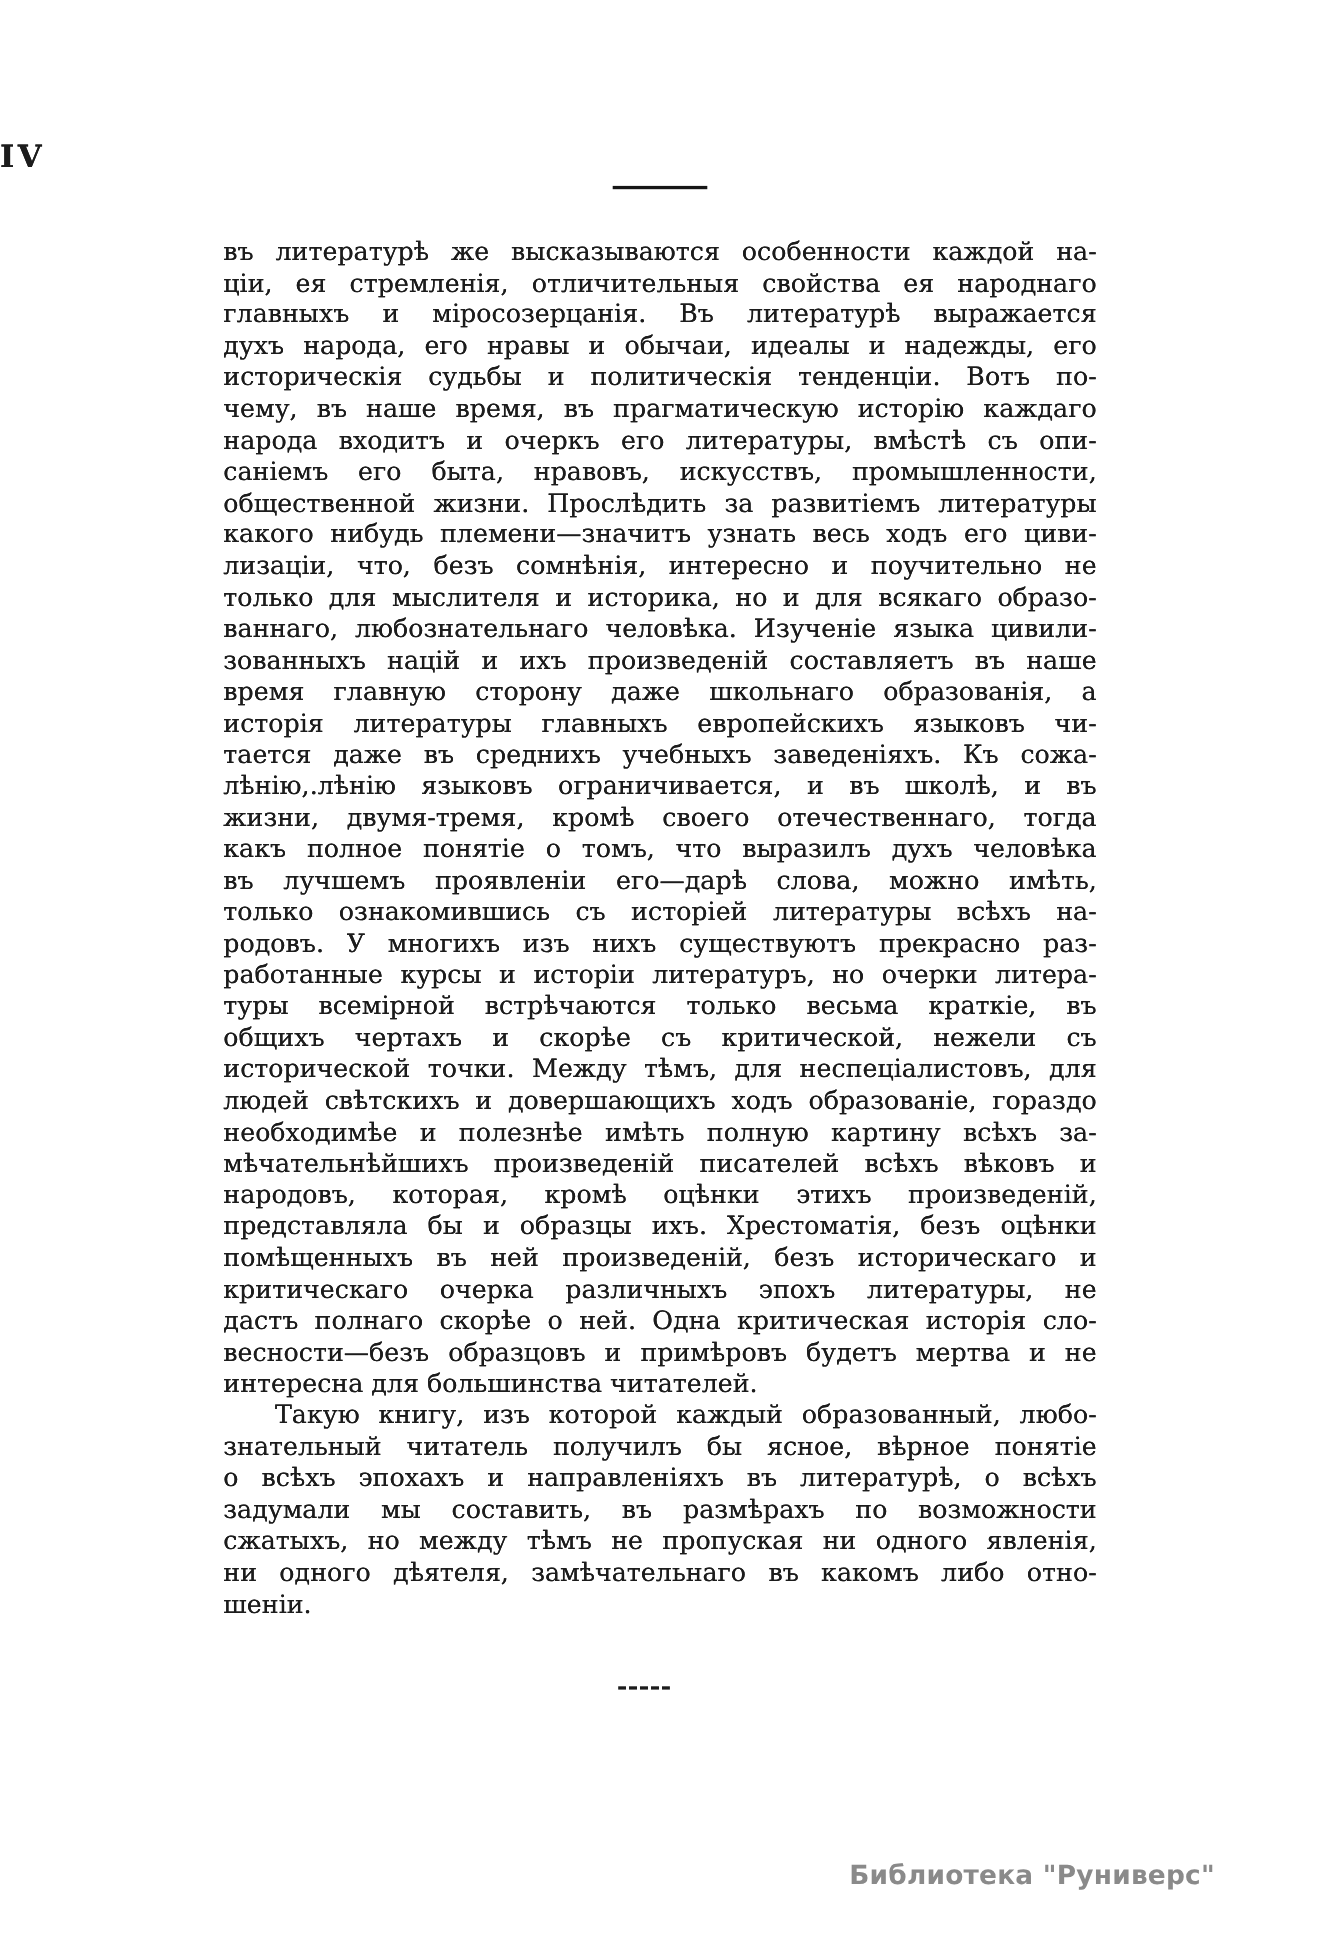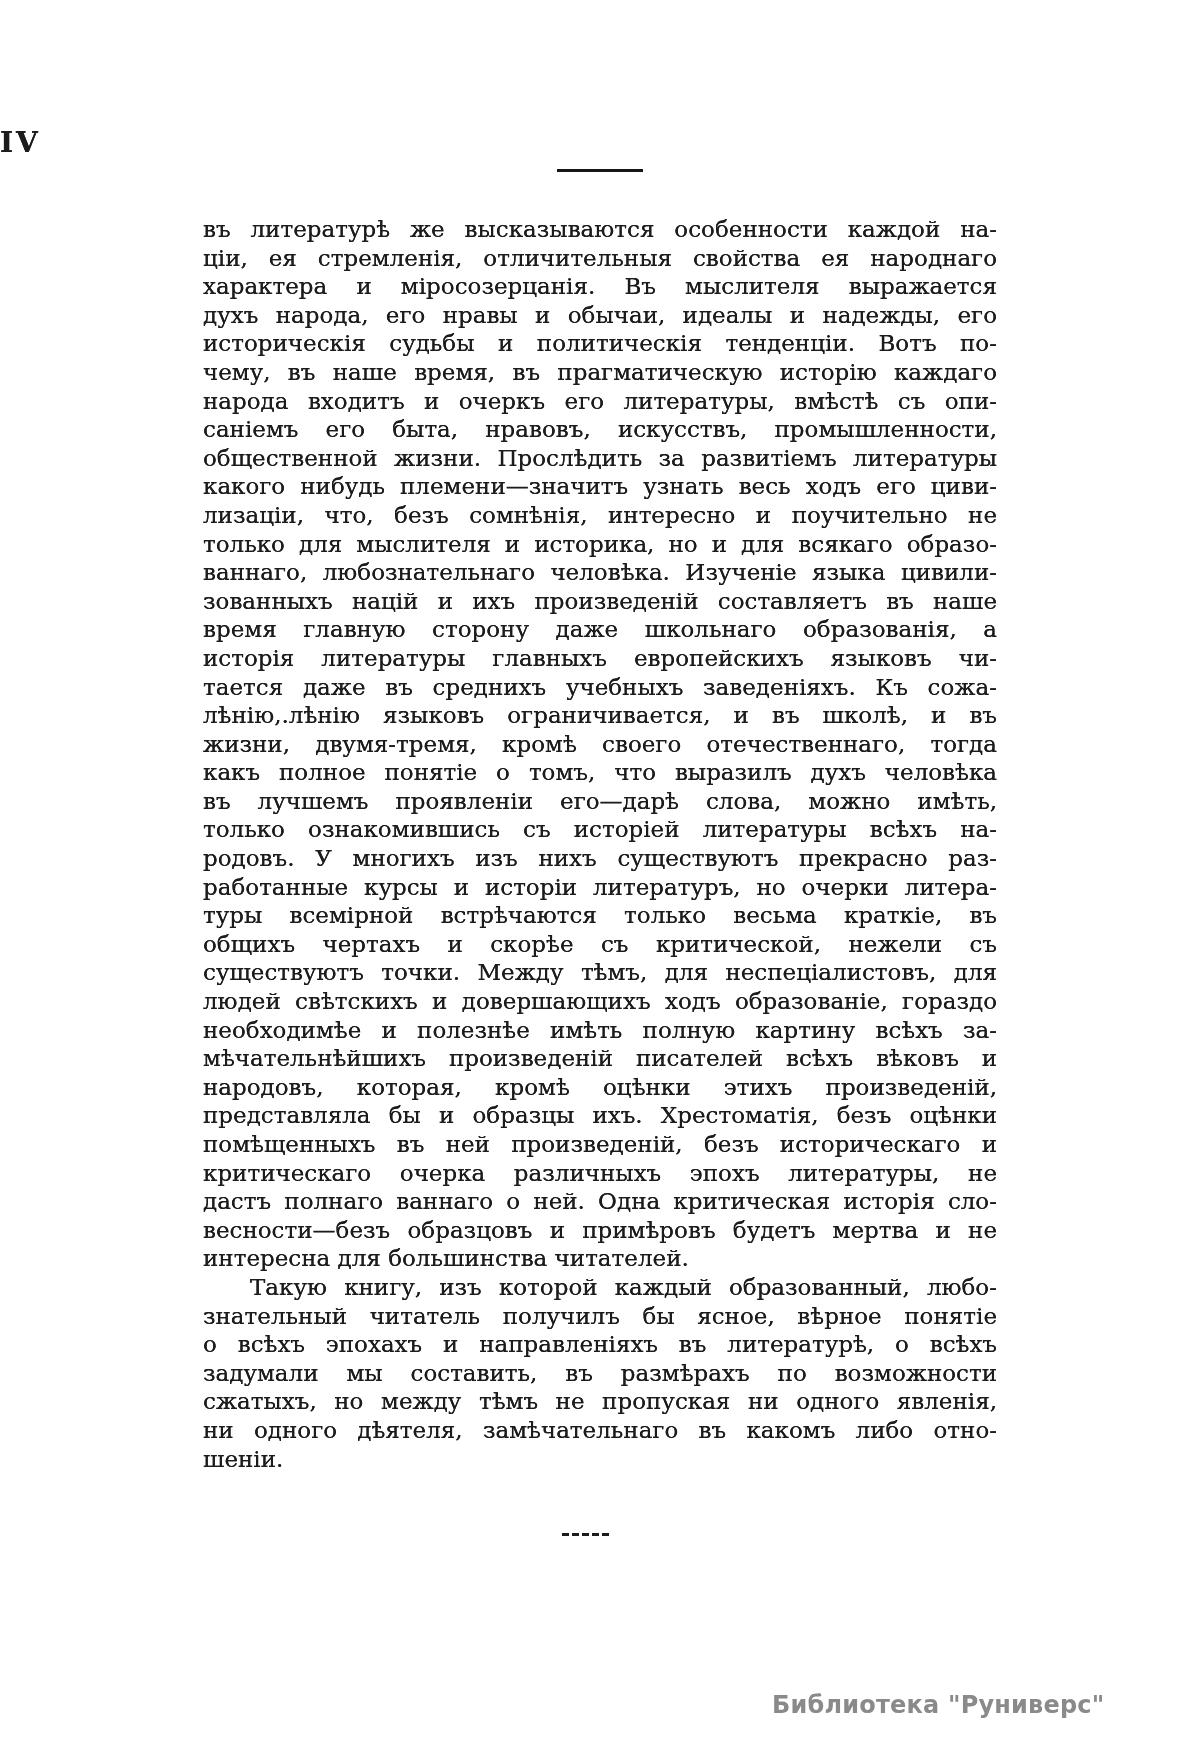--- a/index.html
+++ b/index.html
@@ -77,21 +77,21 @@
 
   <div class="page-header">
     <div class="roman-numeral">IV</div>
     <div class="header-rule"></div>
   </div>
 
   <div class="text-block">
     <div class="paragraph">
         <div class="line">въ литературѣ же высказываются особенности каждой на-</div>
         <div class="line">ціи, ея стремленія, отличительныя свойства ея народнаго</div>
-        <div class="line">характера и міросозерцанія. Въ мыслителя выражается</div>
+        <div class="line">главныхъ и міросозерцанія. Въ литературѣ выражается</div>
         <div class="line">духъ народа, его нравы и обычаи, идеалы и надежды, его</div>
         <div class="line">историческія судьбы и политическія тенденціи. Вотъ по-</div>
         <div class="line">чему, въ наше время, въ прагматическую исторію каждаго</div>
         <div class="line">народа входитъ и очеркъ его литературы, вмѣстѣ съ опи-</div>
         <div class="line">саніемъ его быта, нравовъ, искусствъ, промышленности,</div>
         <div class="line">общественной жизни. Прослѣдить за развитіемъ литературы</div>
         <div class="line">какого нибудь племени—значитъ узнать весь ходъ его циви-</div>
         <div class="line">лизаціи, что, безъ сомнѣнія, интересно и поучительно не</div>
         <div class="line">только для мыслителя и историка, но и для всякаго образо-</div>
         <div class="line">ваннаго, любознательнаго человѣка. Изученіе языка цивили-</div>
@@ -101,29 +101,29 @@
         <div class="line">тается даже въ среднихъ учебныхъ заведеніяхъ. Къ сожа-</div>
         <div class="line">лѣнію,.лѣнію языковъ ограничивается, и въ школѣ, и въ</div>
         <div class="line">жизни, двумя-тремя, кромѣ своего отечественнаго, тогда</div>
         <div class="line">какъ полное понятіе о томъ, что выразилъ духъ человѣка</div>
         <div class="line">въ лучшемъ проявленіи его—дарѣ слова, можно имѣть,</div>
         <div class="line">только ознакомившись съ исторіей литературы всѣхъ на-</div>
         <div class="line">родовъ. У многихъ изъ нихъ существуютъ прекрасно раз-</div>
         <div class="line">работанные курсы и исторіи литературъ, но очерки литера-</div>
         <div class="line">туры всемірной встрѣчаются только весьма краткіе, въ</div>
         <div class="line">общихъ чертахъ и скорѣе съ критической, нежели съ</div>
-        <div class="line">существуютъ точки. Между тѣмъ, для неспеціалистовъ, для</div>
+        <div class="line">исторической точки. Между тѣмъ, для неспеціалистовъ, для</div>
         <div class="line">людей свѣтскихъ и довершающихъ ходъ образованіе, гораздо</div>
         <div class="line">необходимѣе и полезнѣе имѣть полную картину всѣхъ за-</div>
         <div class="line">мѣчательнѣйшихъ произведеній писателей всѣхъ вѣковъ и</div>
         <div class="line">народовъ, которая, кромѣ оцѣнки этихъ произведеній,</div>
         <div class="line">представляла бы и образцы ихъ. Хрестоматія, безъ оцѣнки</div>
         <div class="line">помѣщенныхъ въ ней произведеній, безъ историческаго и</div>
         <div class="line">критическаго очерка различныхъ эпохъ литературы, не</div>
-        <div class="line">дастъ полнаго ваннаго о ней. Одна критическая исторія сло-</div>
+        <div class="line">дастъ полнаго скорѣе о ней. Одна критическая исторія сло-</div>
         <div class="line">весности—безъ образцовъ и примѣровъ будетъ мертва и не</div>
         <div class="line">интересна для большинства читателей.</div>
       </div>
     <div class="paragraph indented">
         <div class="line">Такую книгу, изъ которой каждый образованный, любо-</div>
         <div class="line">знательный читатель получилъ бы ясное, вѣрное понятіе</div>
         <div class="line">о всѣхъ эпохахъ и направленіяхъ въ литературѣ, о всѣхъ</div>
         <div class="line">задумали мы составить, въ размѣрахъ по возможности</div>
         <div class="line">сжатыхъ, но между тѣмъ не пропуская ни одного явленія,</div>
         <div class="line">ни одного дѣятеля, замѣчательнаго въ какомъ либо отно-</div>

